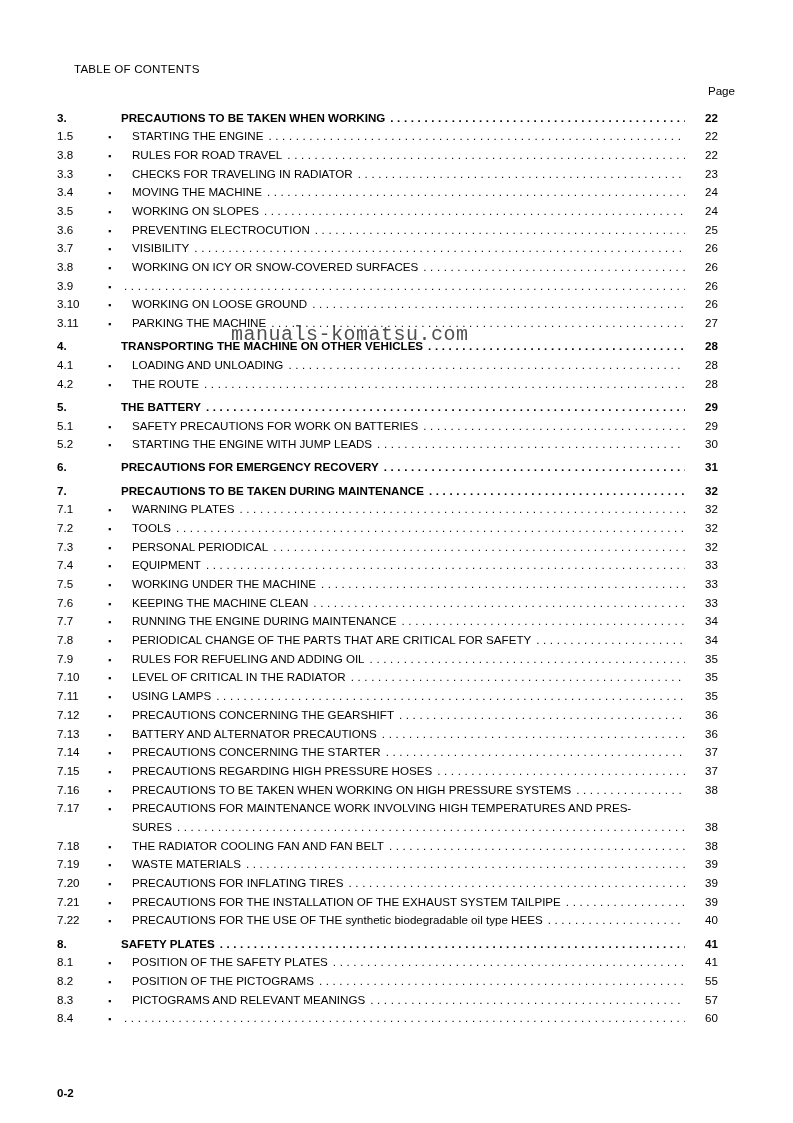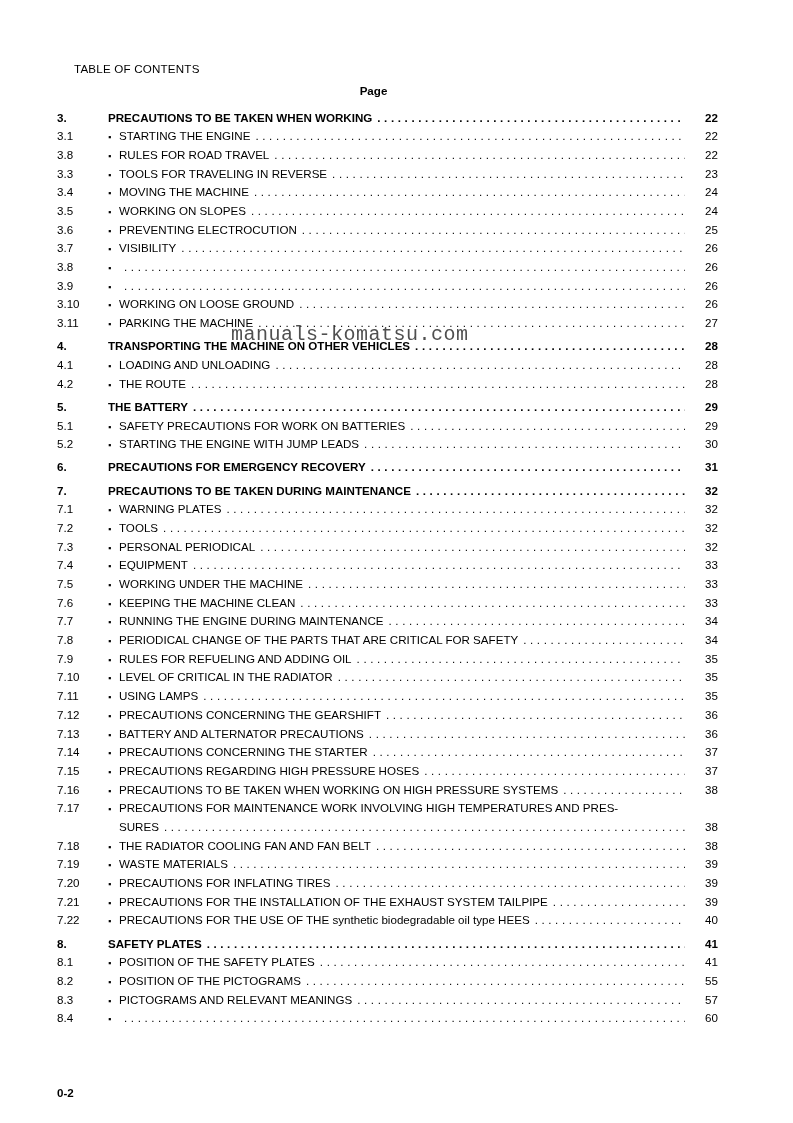--- a/index.html
+++ b/index.html
@@ -21,24 +21,24 @@
     position: absolute;
     left: 49px;
     top: 62px;
     font-weight: normal;
     letter-spacing: 0.2px;
     margin-left: 25px;
   }
   .page-col-label {
     position: absolute;
     top: 84px;
-    left: 43px;
+    left: 74px;
     width: 661px;
-    text-align: center;
-    font-weight: bold;
+    text-align: right;
+    font-weight: normal;
   }
   .toc {
     position: absolute;
     left: 57px;
     top: 106px;
     width: 661px;
   }
   .row {
     display: flex;
     align-items: baseline;
@@ -56,20 +56,21 @@
   .bullet {
     flex: none;
     width: 11px;
     font-size: 9px;
   }
   .bullet.spacer {
     visibility: hidden;
   }
   .title {
     flex: none;
+    margin-left: 13px;
   }
   .leader {
     flex: 1 1 auto;
     min-width: 0;
     overflow: hidden;
     white-space: nowrap;
     margin: 0 3px 0 5px;
   }
   .leader::after {
     content: "..........................................................................................................................................";
@@ -104,37 +105,37 @@
   <div class="doc-title">TABLE OF CONTENTS</div>
   <div class="page-col-label">Page</div>
   <div class="toc" id="toc-list">
       <div class="row section">
         <span class="num">3.</span>
         <span class="title">PRECAUTIONS TO BE TAKEN WHEN WORKING</span>
         <span class="leader"></span>
         <span class="pg">22</span>
       </div>
       <div class="row">
-        <span class="num">3.1</span>
+        <span class="num">1.5</span>
         <span class="bullet">▪</span>
         <span class="title">STARTING THE ENGINE</span>
         <span class="leader"></span>
         <span class="pg">22</span>
       </div>
       <div class="row">
         <span class="num">3.8</span>
         <span class="bullet">▪</span>
         <span class="title">RULES FOR ROAD TRAVEL</span>
         <span class="leader"></span>
         <span class="pg">22</span>
       </div>
       <div class="row">
         <span class="num">3.3</span>
         <span class="bullet">▪</span>
-        <span class="title">TOOLS FOR TRAVELING IN REVERSE</span>
+        <span class="title">CHECKS FOR TRAVELING IN RADIATOR</span>
         <span class="leader"></span>
         <span class="pg">23</span>
       </div>
       <div class="row">
         <span class="num">3.4</span>
         <span class="bullet">▪</span>
         <span class="title">MOVING THE MACHINE</span>
         <span class="leader"></span>
         <span class="pg">24</span>
       </div>
@@ -155,20 +156,21 @@
       <div class="row">
         <span class="num">3.7</span>
         <span class="bullet">▪</span>
         <span class="title">VISIBILITY</span>
         <span class="leader"></span>
         <span class="pg">26</span>
       </div>
       <div class="row">
         <span class="num">3.8</span>
         <span class="bullet">▪</span>
+        <span class="title">WORKING ON ICY OR SNOW-COVERED SURFACES</span>
         <span class="leader"></span>
         <span class="pg">26</span>
       </div>
       <div class="row">
         <span class="num">3.9</span>
         <span class="bullet">▪</span>
         <span class="leader"></span>
         <span class="pg">26</span>
       </div>
       <div class="row">

